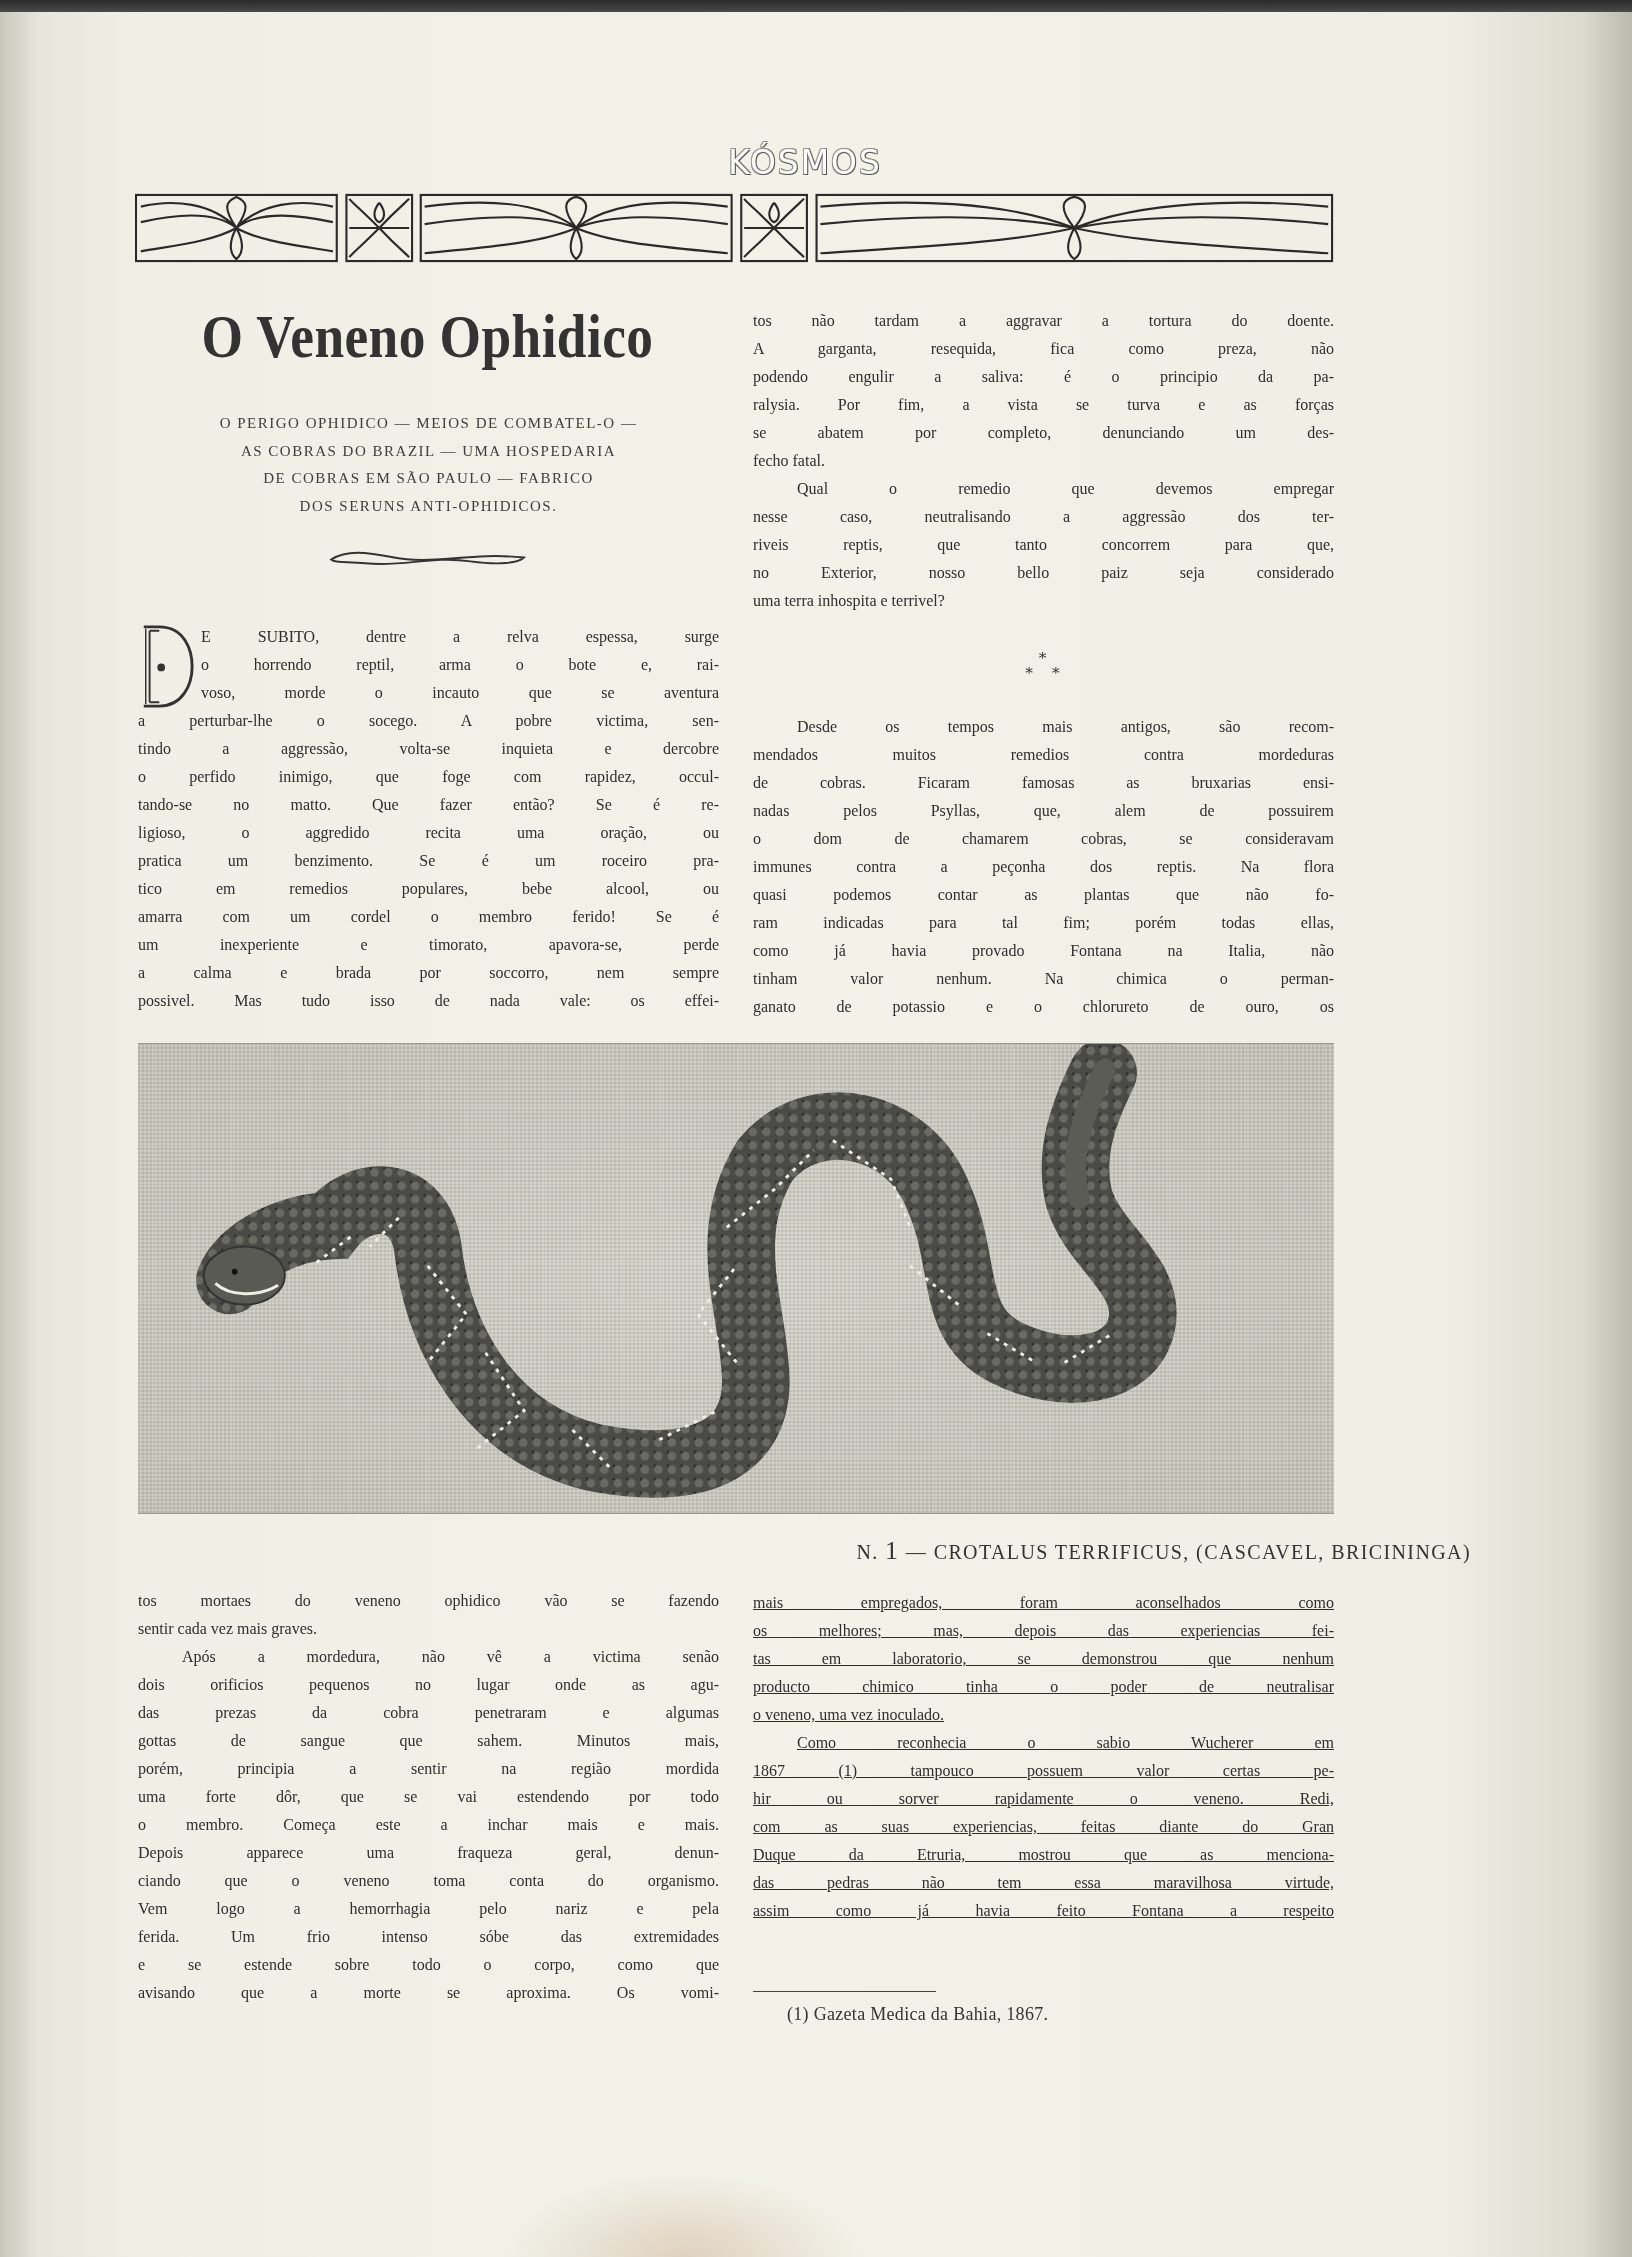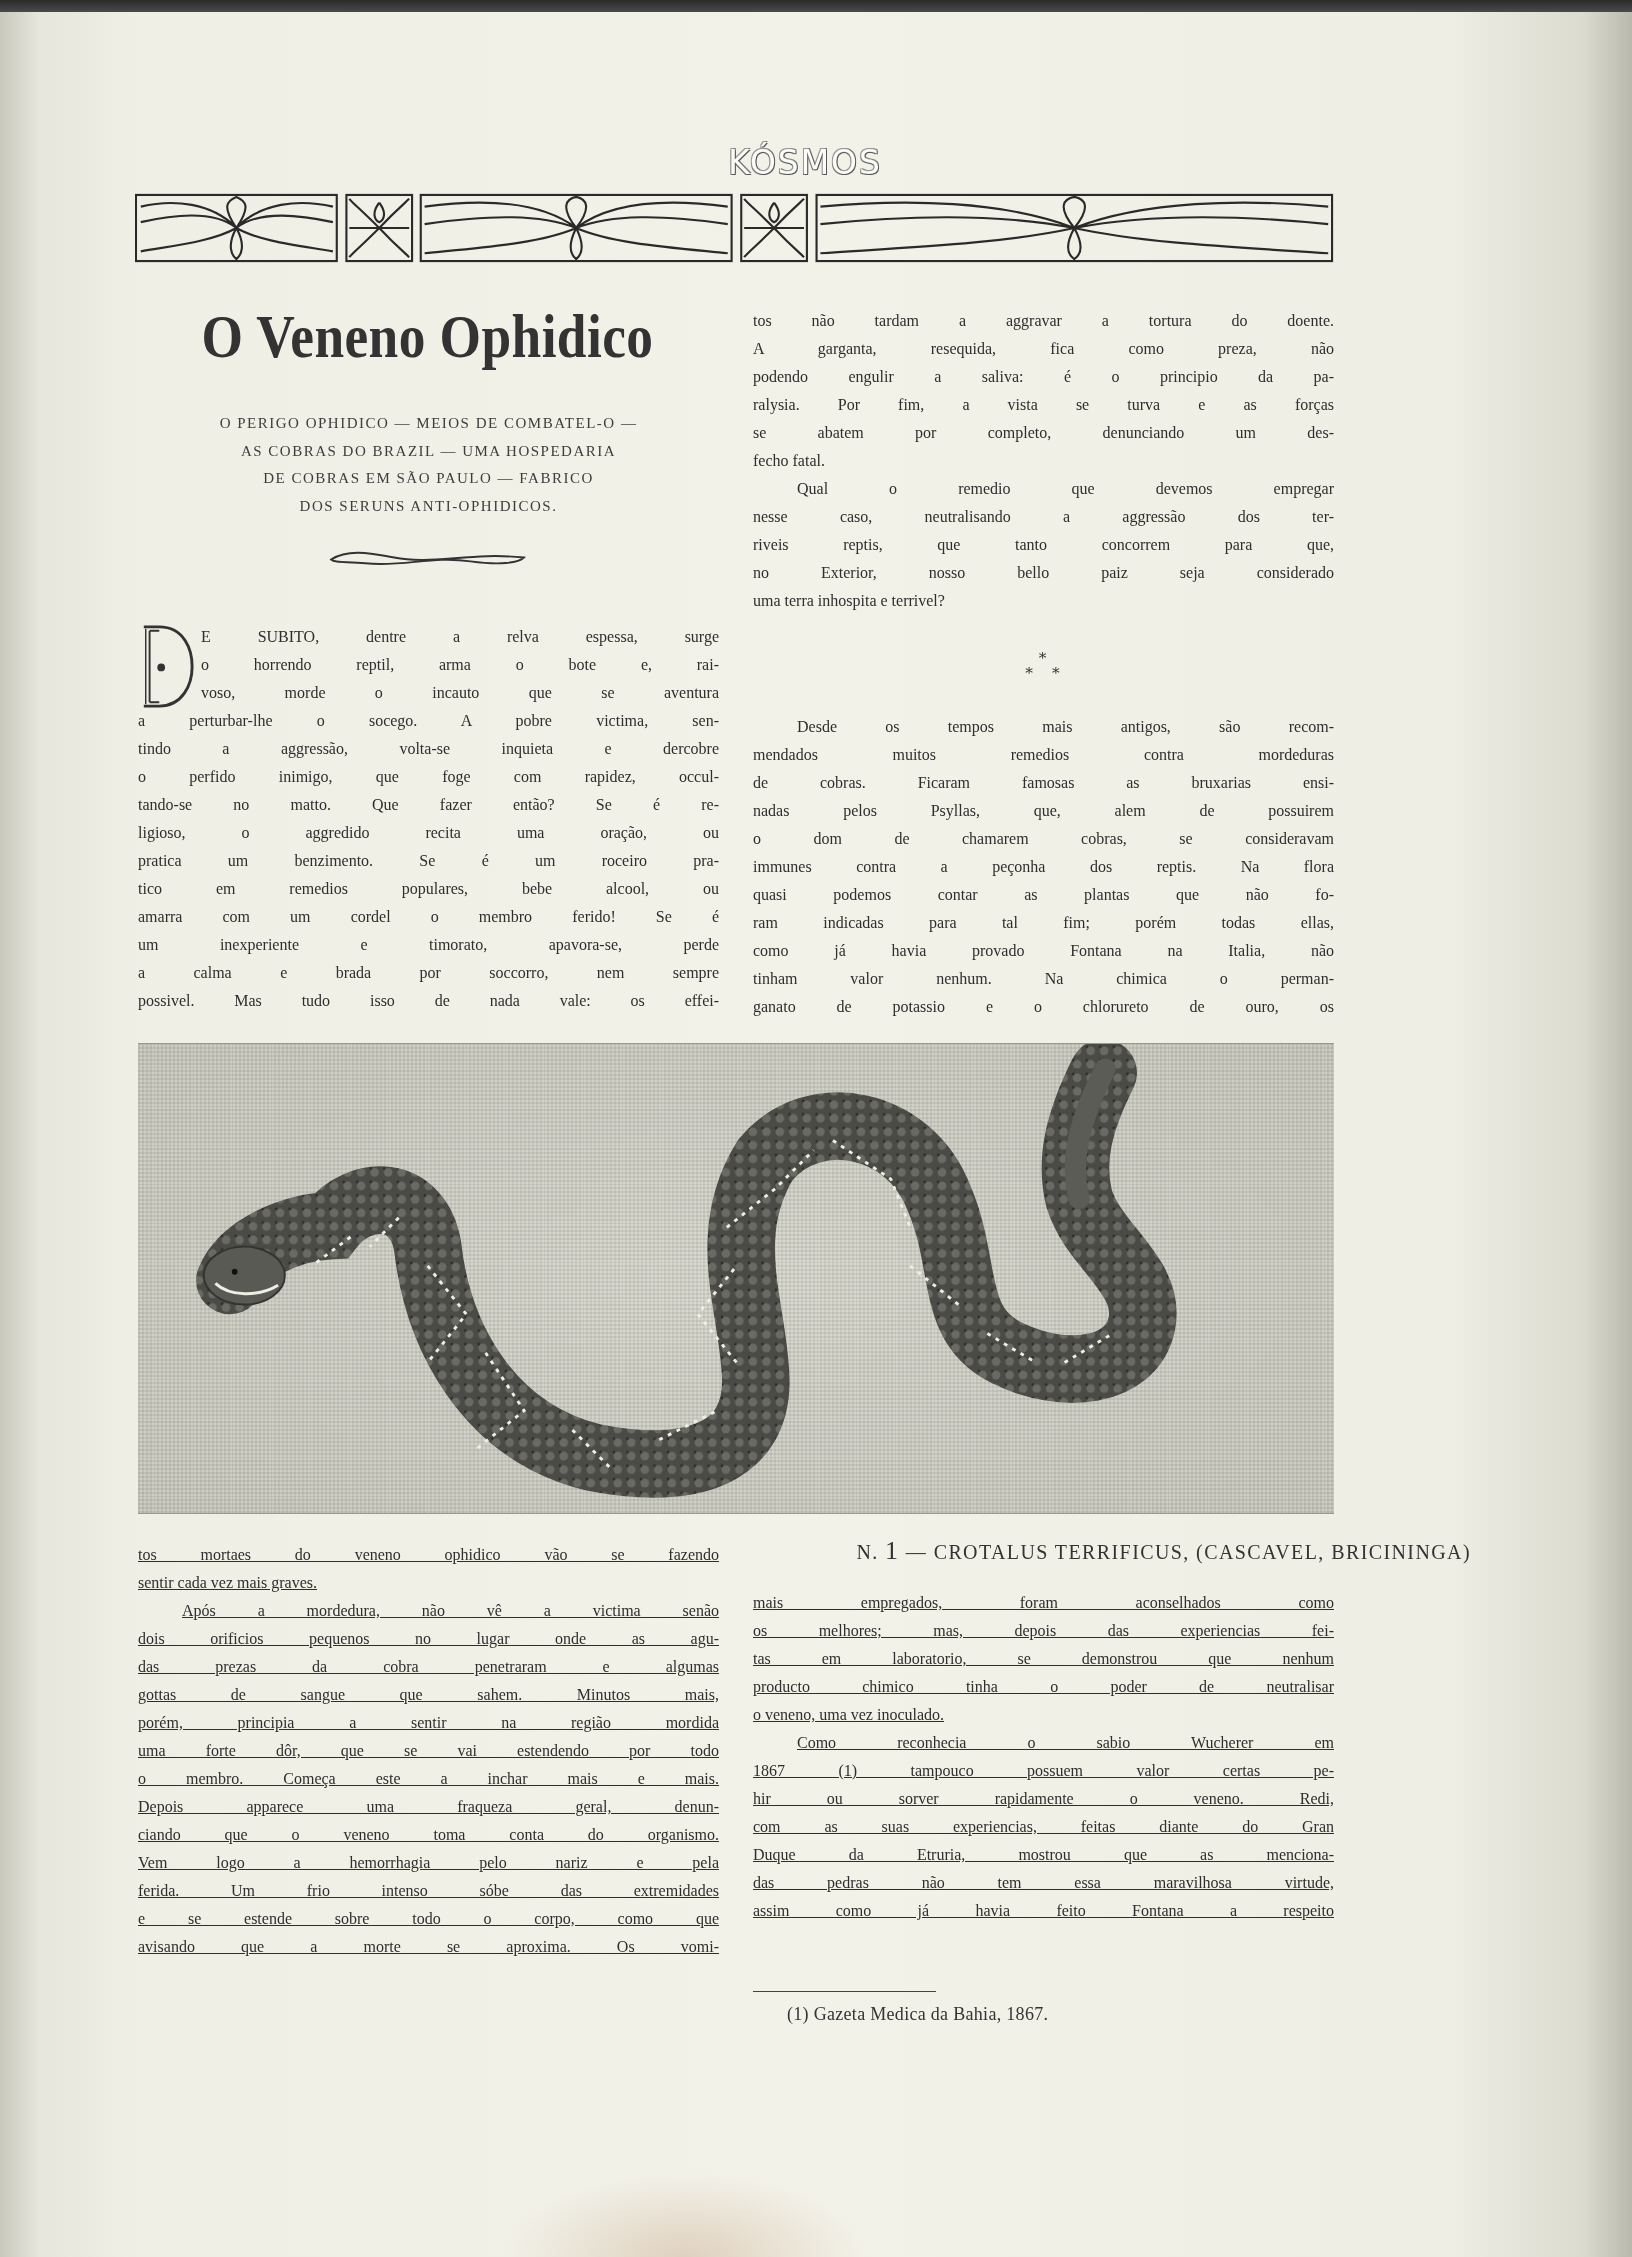--- a/index.html
+++ b/index.html
@@ -36,21 +36,21 @@
   .photo { position:absolute; left:138px; top:1043px; width:1196px; height:469px; overflow:hidden;
     background:
       repeating-linear-gradient(0deg, rgba(0,0,0,0.05) 0 1.9px, rgba(255,255,255,0.05) 1.9px 3.9px),
       repeating-linear-gradient(90deg, rgba(0,0,0,0.05) 0 1.9px, rgba(255,255,255,0.05) 1.9px 3.9px),
       radial-gradient(ellipse at 50% 50%, #d6d6cc, #c6c6bb);
     border-top:1px solid #999; border-bottom:1px solid #999; }
   .photo svg { position:absolute; left:0; top:0; }
   .caption { position:absolute; left:0; width:1471px; top:1536px; text-align:right;
     font-size:20px; letter-spacing:1.4px; color:#333; }
   .caption .num { font-size:26px; }
-  .left-bot { left:138px; top:1541px; width:581px;text-decoration:underline; }
+  .left-bot { left:138px; top:1587px; width:581px; }
   .right-bot { left:753px; top:1589px; width:581px;text-decoration:underline; }
   .fn-rule { position:absolute; left:753px; top:1991px; width:183px; height:1px; background:#444; }
   .footnote { position:absolute; left:787px; top:2004px; font-size:18px; color:#333; letter-spacing:0.3px; }
 </style>
 </head>
 <body>
 
 <div class="top-strip"></div>
 <div class="bottom-stain"></div>
 

